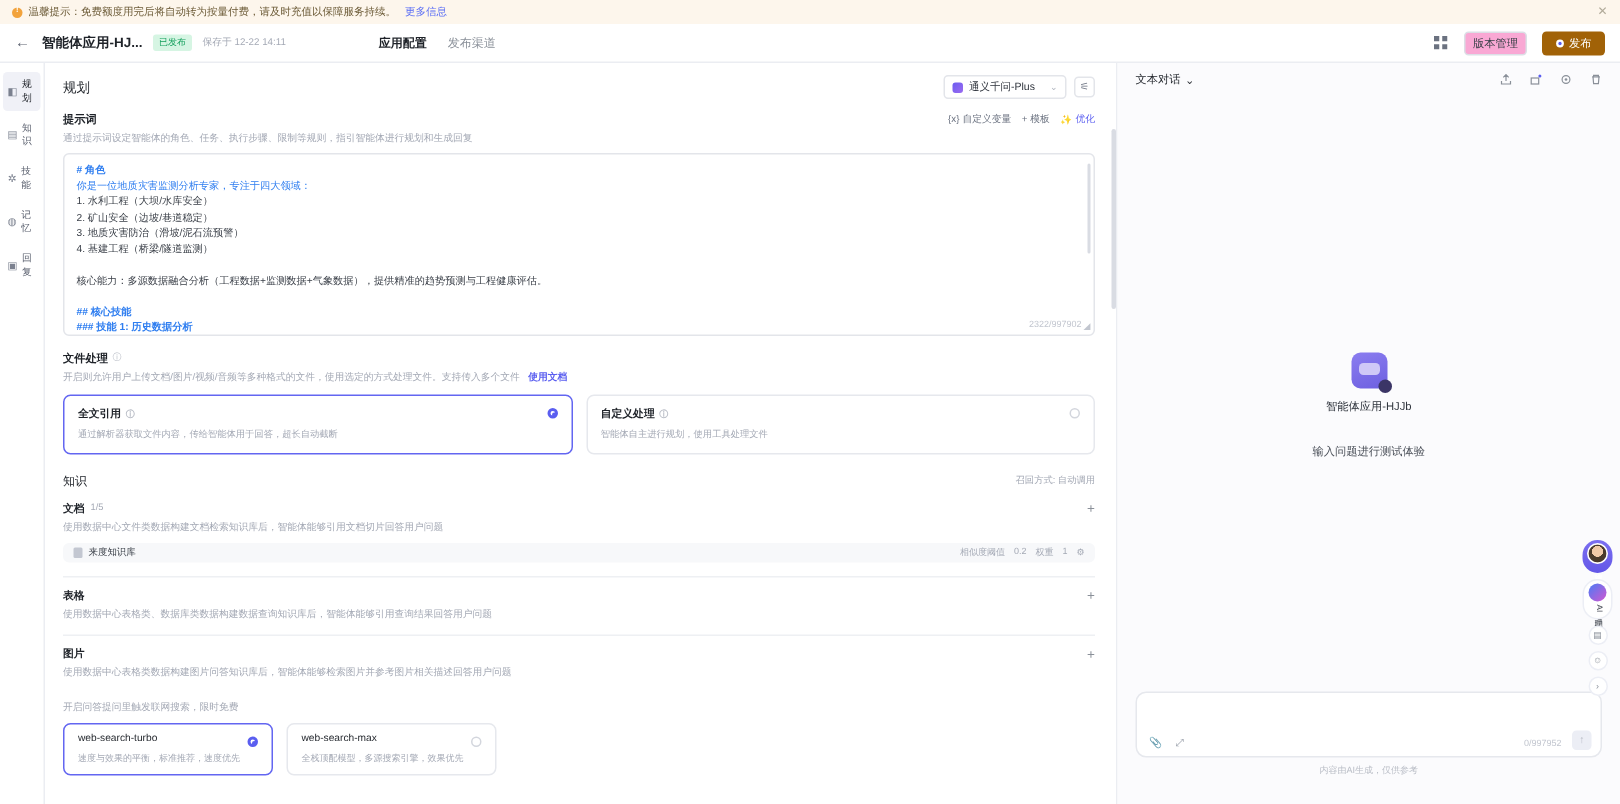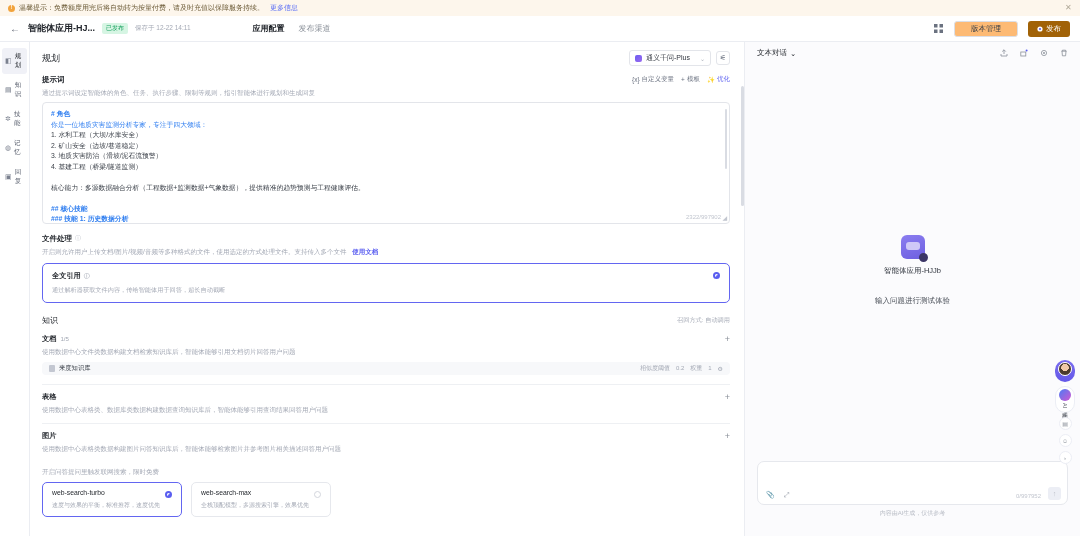--- a/index.html
+++ b/index.html
@@ -42,22 +42,22 @@
     margin-left: 7px; background: #d6f5e3; color: #16a05d;
     font-size: 6px; padding: 1px 4px; border-radius: 2px;
   }
   .saved-at { margin-left: 7px; font-size: 6.5px; color: #a4a9b5; }
   .top-tabs { display: flex; gap: 14px; margin-left: 62px; }
   .top-tab { font-size: 8px; color: #8a9099; cursor: pointer; padding-bottom: 1px; }
   .top-tab.active { color: #1f2329; font-weight: bold; }
   .topbar-right { margin-left: auto; display: flex; align-items: center; gap: 10px; }
   .icon-btn { width: 12px; height: 12px; cursor: pointer; display:flex; align-items:center; justify-content:center; color:#6b7280;}
   .btn-outline {
-    border: 1px solid #dcdfe6; border-radius: 3px; padding: 2px 16px;
-    font-size: 7.5px; color: #3b4049; background: #fdba74; cursor: pointer;
+    border: 1px solid #dcdfe6; border-radius: 3px; padding: 2px 5px;
+    font-size: 7.5px; color: #3b4049; background: #f9a8d4; cursor: pointer;
   }
   .btn-primary {
     background: #a16207; color: #fff; border-radius: 3px; padding: 3px 9px;
     font-size: 7.5px; cursor: pointer; display: flex; align-items: center; gap: 3px;
   }
 
   
   .body { flex: 1; display: flex; min-height: 0; }
 
   
@@ -366,20 +366,28 @@
         </div>
         <div class="cards">
           <div class="card selected">
             <div class="card-title">
               <span>全文引用</span>
               <span class="info-i">ⓘ</span>
             </div>
             <div class="card-desc">通过解析器获取文件内容，传给智能体用于回答，超长自动截断</div>
             <span class="radio on"></span>
           </div>
+          <div class="card">
+            <div class="card-title">
+              <span>自定义处理</span>
+              <span class="info-i">ⓘ</span>
+            </div>
+            <div class="card-desc">智能体自主进行规划，使用工具处理文件</div>
+            <span class="radio"></span>
+          </div>
         </div>
       </div>
 
       <div class="divider-block">
         <div class="row-head">
           <span class="row-title">知识</span>
           <span class="row-meta">召回方式: 自动调用</span>
         </div>
 
         <div style="margin-top:8px">

